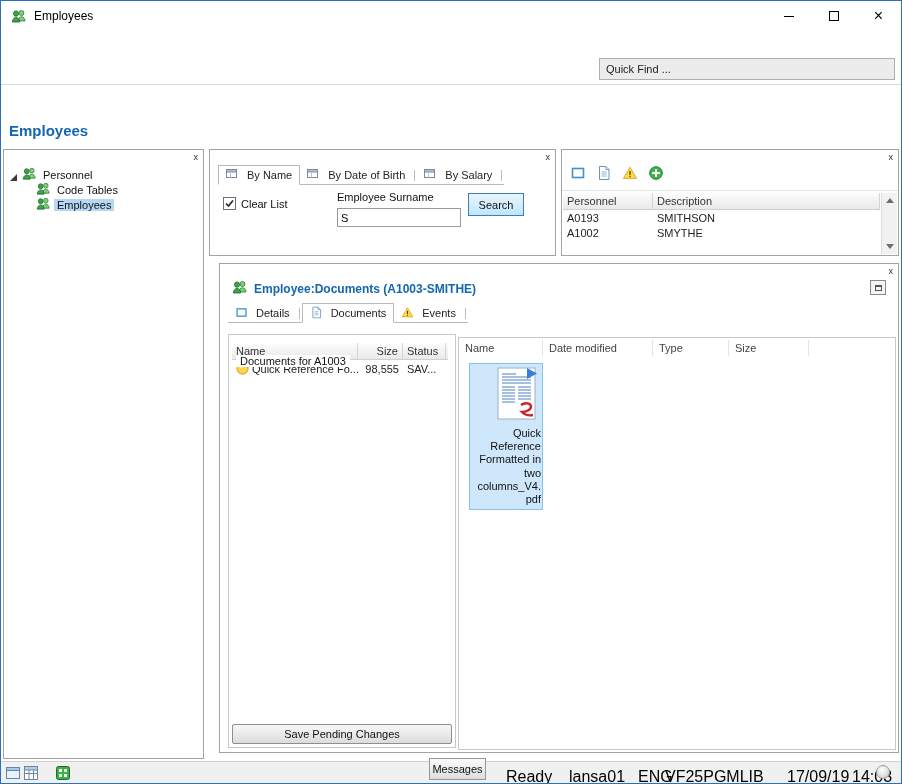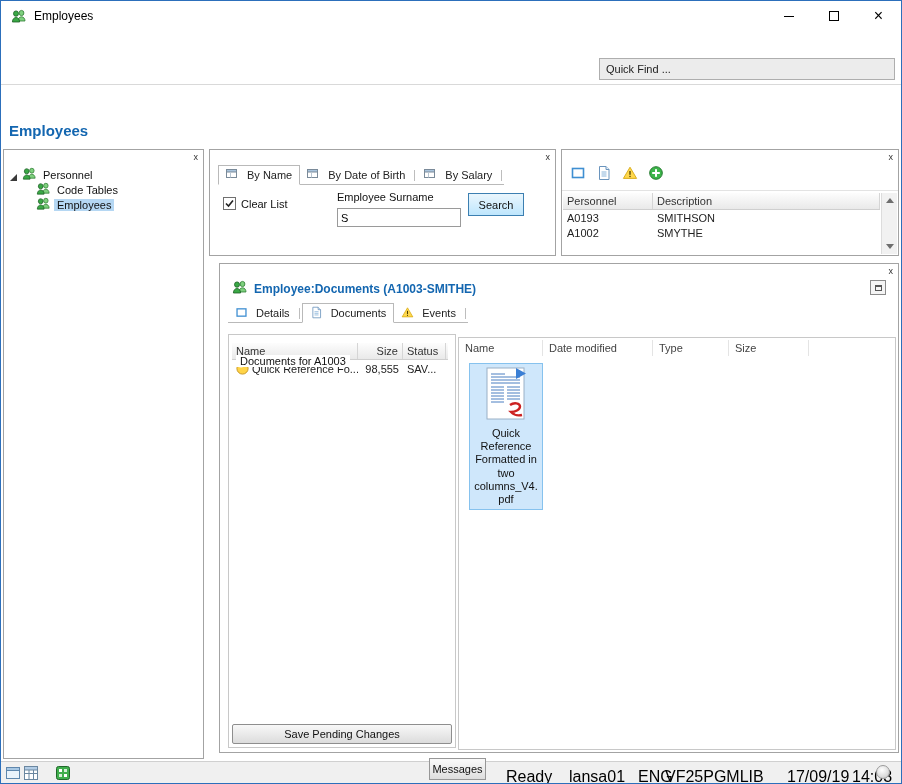--- a/index.html
+++ b/index.html
@@ -90,21 +90,21 @@
   .docgrid .c-size { width:45px; flex:0 0 45px; text-align:right; }
   .docgrid .c-status { width:43px; flex:0 0 43px; }
   .docgrid .grid-row { height:18px; }
   .namecell { display:flex; align-items:center; gap:3px; overflow:hidden; white-space:nowrap; }
   .save-btn { position:absolute; left:3px; right:3px; bottom:3px; height:20px; background:linear-gradient(#f8f8f8,#dcdcdc); border:1px solid #8e8e8e; border-radius:2px; font-size:11px; color:#111; }
 
   .filepane { position:absolute; left:238px; top:73px; width:438px; height:413px; border:1px solid #c8c8c8; background:#fff; }
   .filehead { display:flex; font-size:11px; color:#444; height:20px; align-items:center; }
   .filehead .cell { border-right:1px solid #e4e4e4; padding:0 6px; height:16px; line-height:16px; }
   .fh-name { width:84px; } .fh-date { width:110px; } .fh-type { width:76px; } .fh-size { width:80px; }
-  .file-tile { position:absolute; left:10px; top:25px; width:74px; background:#cfe7fb; border:1px solid #86c2ee; text-align:center; font-size:11px; color:#111; padding:2px 1px 3px; }
+  .file-tile { position:absolute; left:10px; top:25px; width:74px; background:#cfe7fb; border:1px solid #86c2ee; text-align:right; font-size:11px; color:#111; padding:2px 1px 3px; }
   .file-icon { display:block; margin:1px auto 2px; }
   .file-name { line-height:1.2; word-wrap:break-word; overflow-wrap:break-word; }
 
   
   .statusbar { position:absolute; left:0; right:0; top:760px; height:24px; background:#f0f0f0; border-top:1px solid #d0d0d0; font-size:11px; color:#1a1a1a; }
   .status-icons { position:absolute; left:4px; top:764px; display:flex; align-items:center; }
   .status-icons .si { width:16px; height:16px; }
   .si + .si { margin-left:2px; }
   .si.gap { margin-left:16px; }
   .messages-btn { position:absolute; left:428px; top:757px; width:57px; height:22px; background:linear-gradient(#fafafa,#dedede); border:1px solid #979797; font-size:11px; color:#111; z-index:3; }

